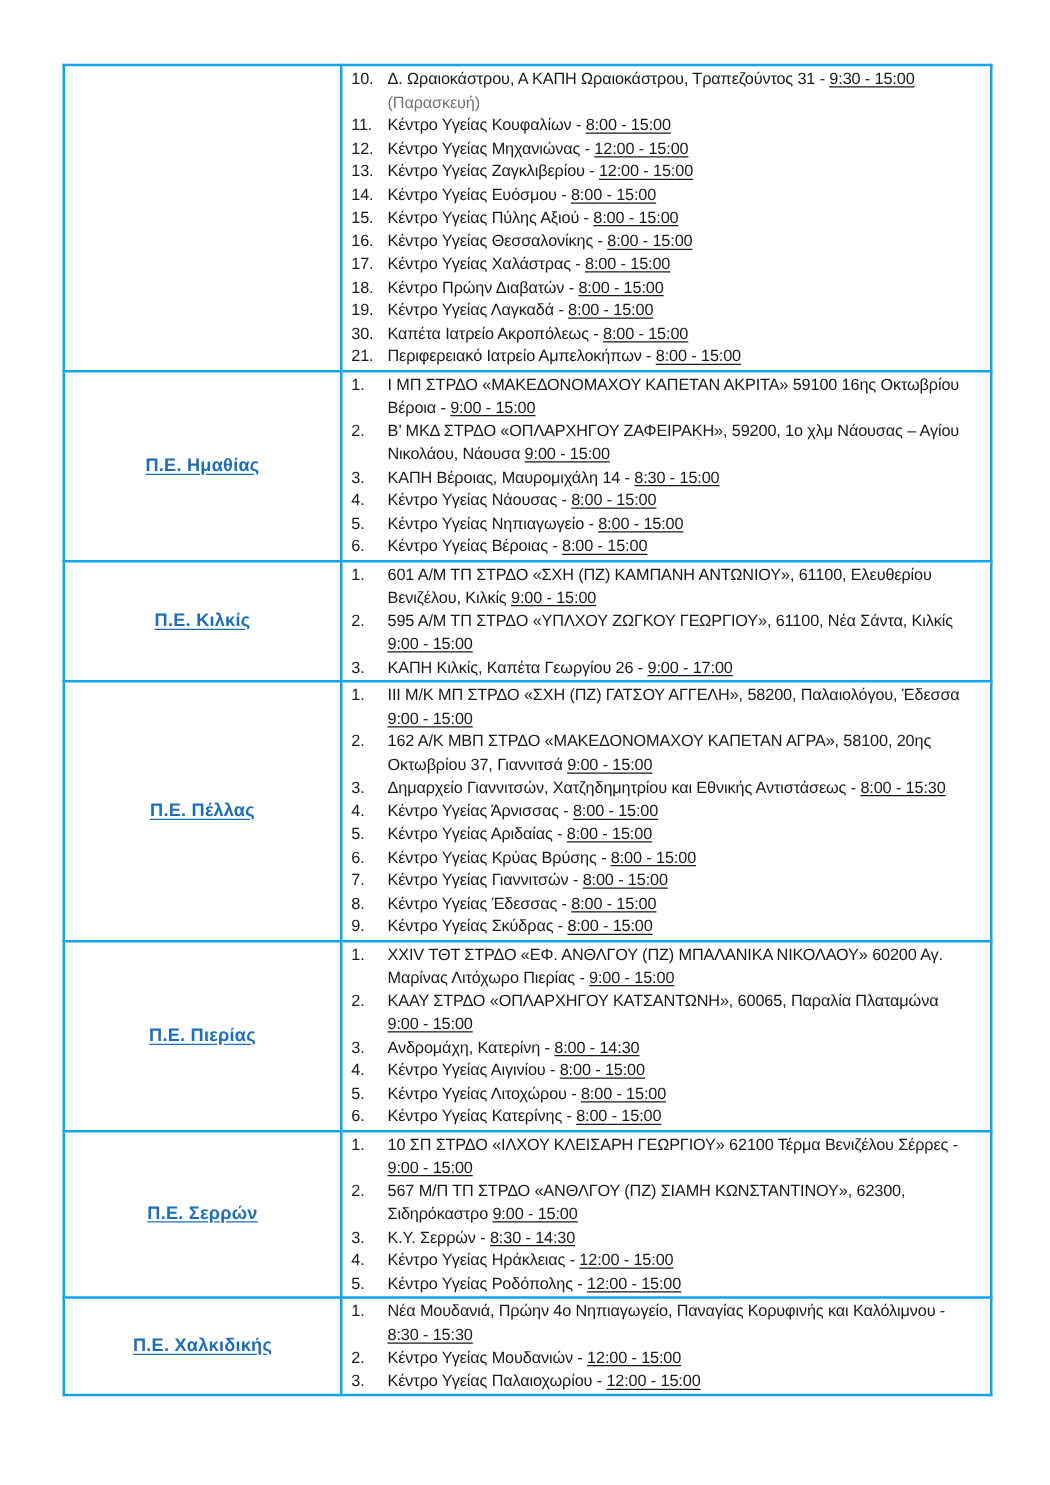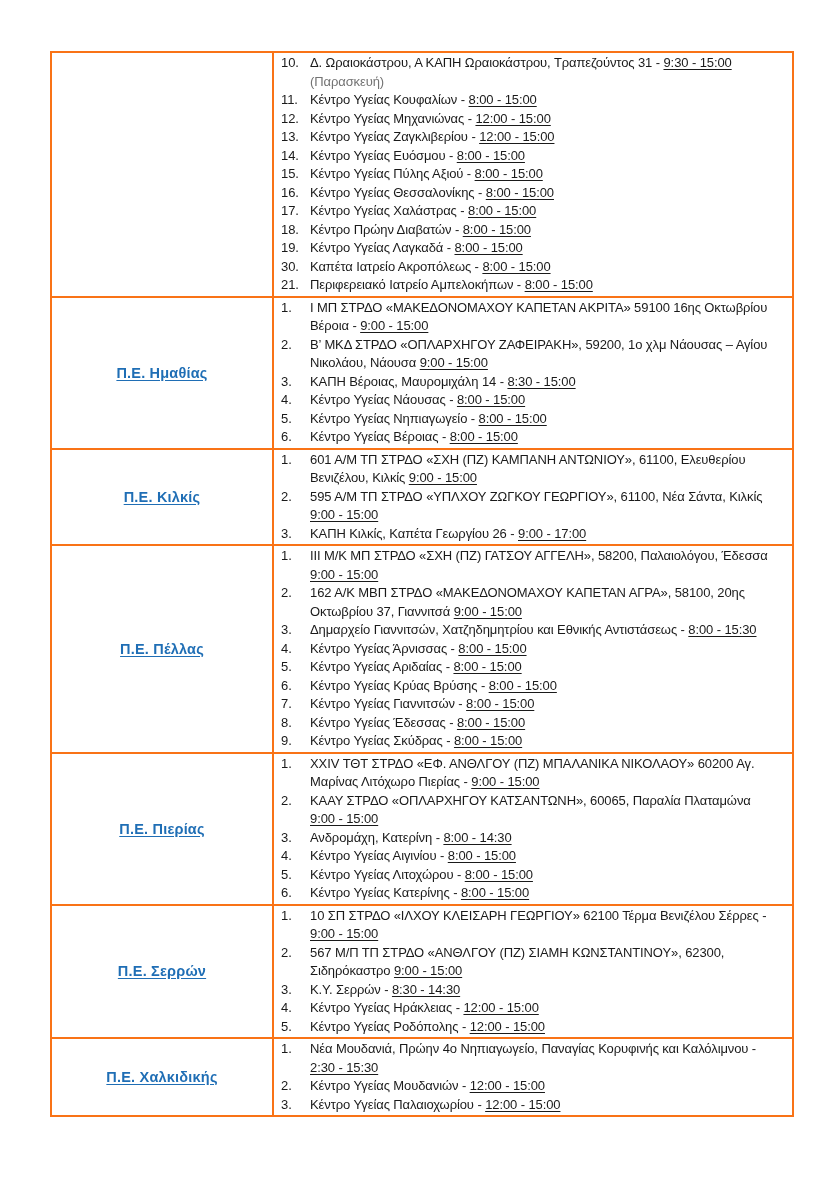--- a/index.html
+++ b/index.html
@@ -10,21 +10,21 @@
   }
   .canvas { position: relative; width: 840px; height: 1188px; overflow: hidden; }
 
   table.doc-table {
     position: absolute; left: 50px; top: 51px;
     width: 742px;
     border-collapse: collapse;
     table-layout: fixed;
   }
   td {
-    border: 2px solid #f97316;
+    border: 2px solid #0ea5e9;
     padding: 0;
   }
   td.region-cell {
     width: 218px;
     vertical-align: middle;
     text-align: center;
   }
   td.items-cell {
     width: 520px;
     vertical-align: top;
@@ -140,20 +140,20 @@
             <div class="item"><span class="num">1.</span><span class="txt">10 ΣΠ ΣΤΡΔΟ «ΙΛΧΟΥ ΚΛΕΙΣΑΡΗ ΓΕΩΡΓΙΟΥ» 62100 Τέρμα Βενιζέλου Σέρρες - </span><span class="hours">9:00 - 15:00</span></div>
             <div class="item"><span class="num">2.</span><span class="txt">567 Μ/Π ΤΠ ΣΤΡΔΟ «ΑΝΘΛΓΟΥ (ΠΖ) ΣΙΑΜΗ ΚΩΝΣΤΑΝΤΙΝΟΥ», 62300, Σιδηρόκαστρο </span><span class="hours">9:00 - 15:00</span></div>
             <div class="item"><span class="num">3.</span><span class="txt">Κ.Υ. Σερρών - </span><span class="hours">8:30 - 14:30</span></div>
             <div class="item"><span class="num">4.</span><span class="txt">Κέντρο Υγείας Ηράκλειας - </span><span class="hours">12:00 - 15:00</span></div>
             <div class="item"><span class="num">5.</span><span class="txt">Κέντρο Υγείας Ροδόπολης - </span><span class="hours">12:00 - 15:00</span></div>
           </td>
         </tr>
         <tr>
           <td class="region-cell"><span class="region-label">Π.Ε. Χαλκιδικής</span></td>
           <td class="items-cell">
-            <div class="item"><span class="num">1.</span><span class="txt">Νέα Μουδανιά, Πρώην 4ο Νηπιαγωγείο, Παναγίας Κορυφινής και Καλόλιμνου - </span><span class="hours">2:30 - 15:30</span></div>
+            <div class="item"><span class="num">1.</span><span class="txt">Νέα Μουδανιά, Πρώην 4ο Νηπιαγωγείο, Παναγίας Κορυφινής και Καλόλιμνου - </span><span class="hours">8:30 - 15:30</span></div>
             <div class="item"><span class="num">2.</span><span class="txt">Κέντρο Υγείας Μουδανιών - </span><span class="hours">12:00 - 15:00</span></div>
             <div class="item"><span class="num">3.</span><span class="txt">Κέντρο Υγείας Παλαιοχωρίου - </span><span class="hours">12:00 - 15:00</span></div>
           </td>
         </tr>
       </tbody>
   </table>
 </div>
 
 </body></html>

